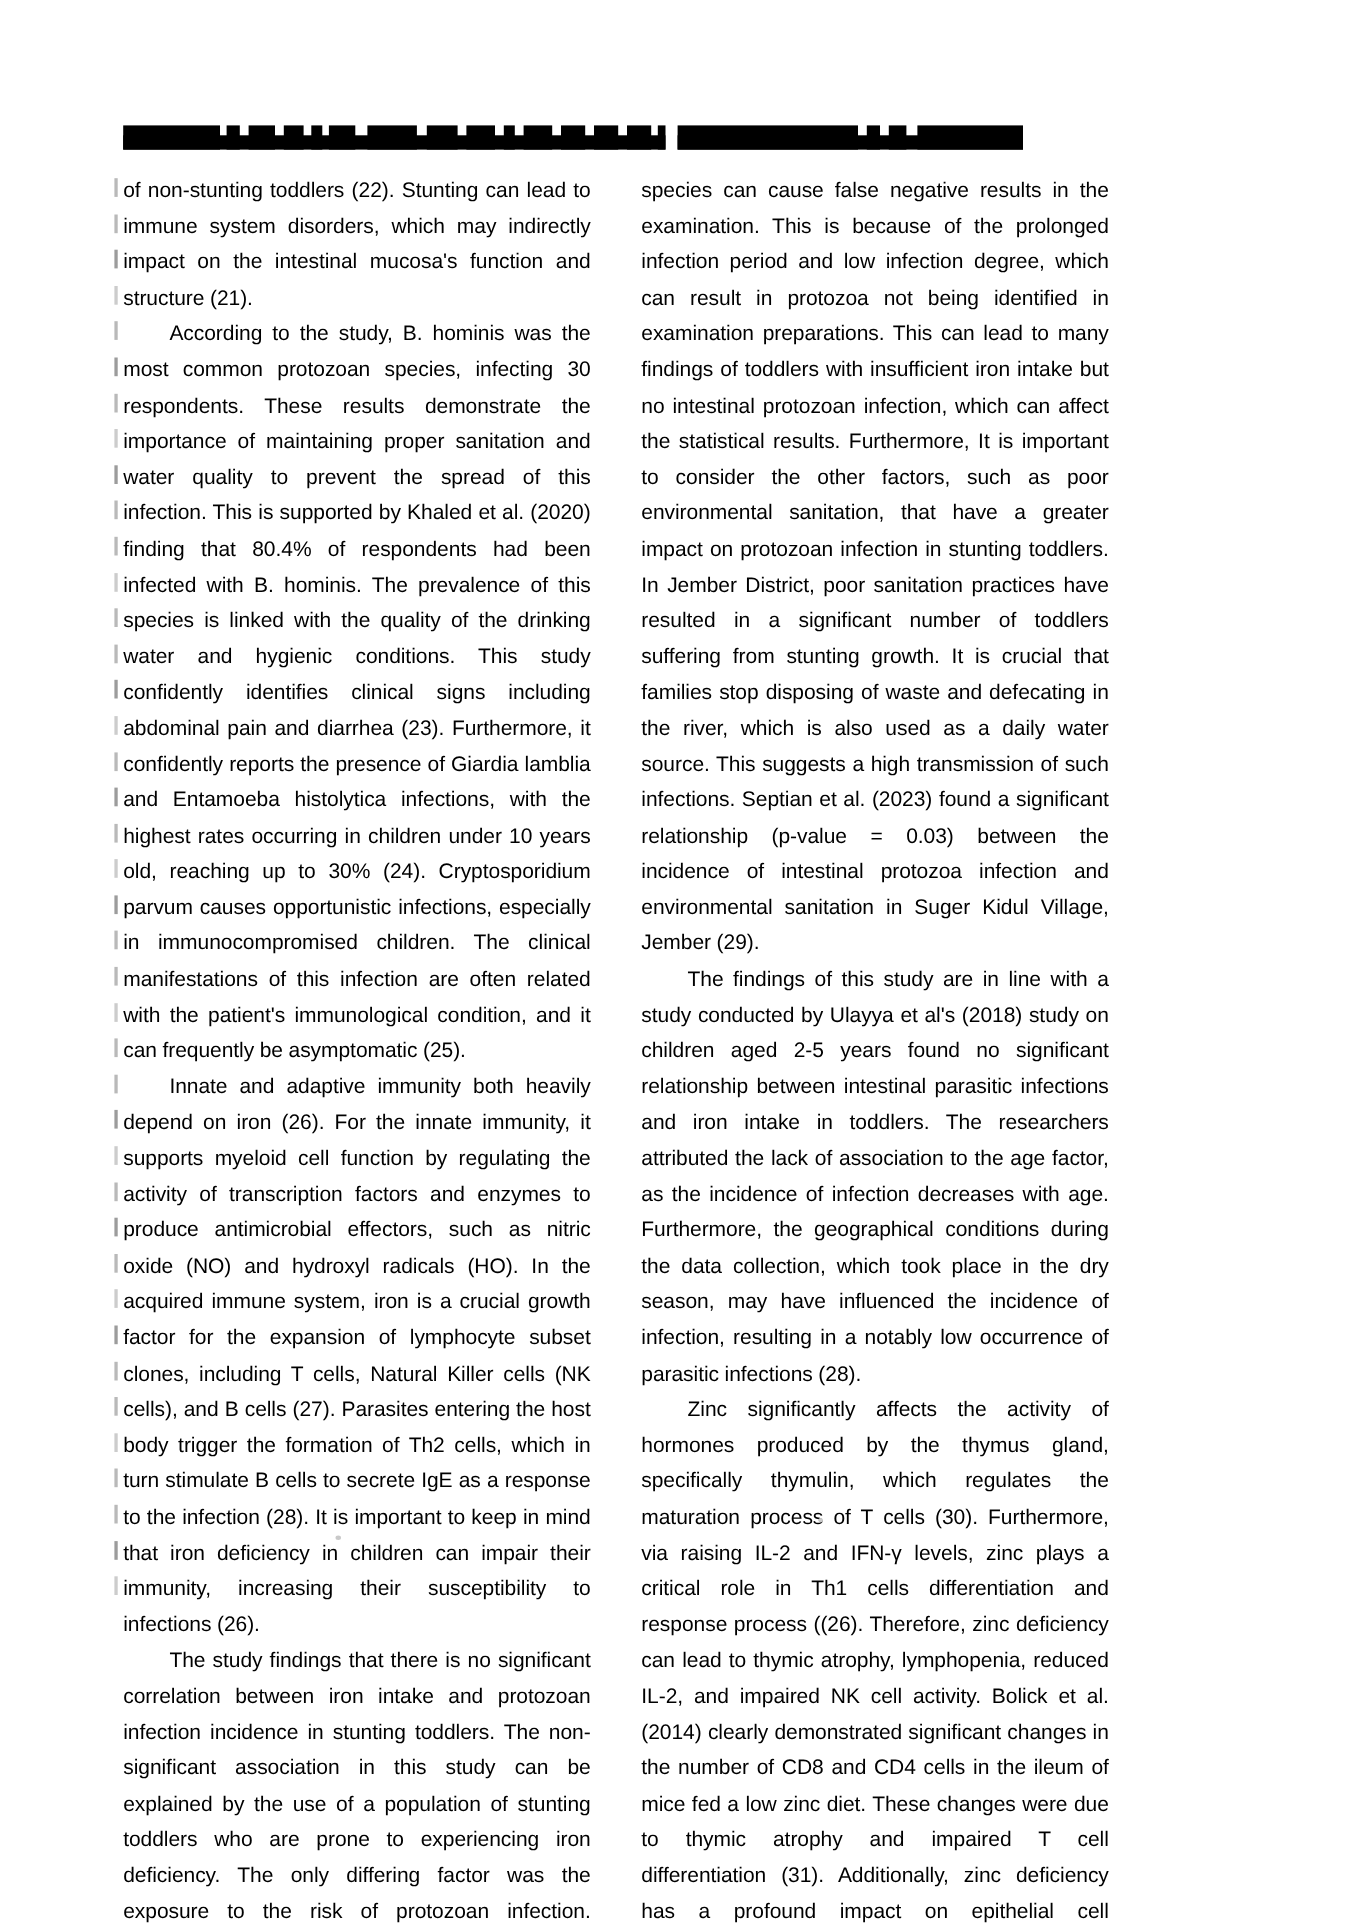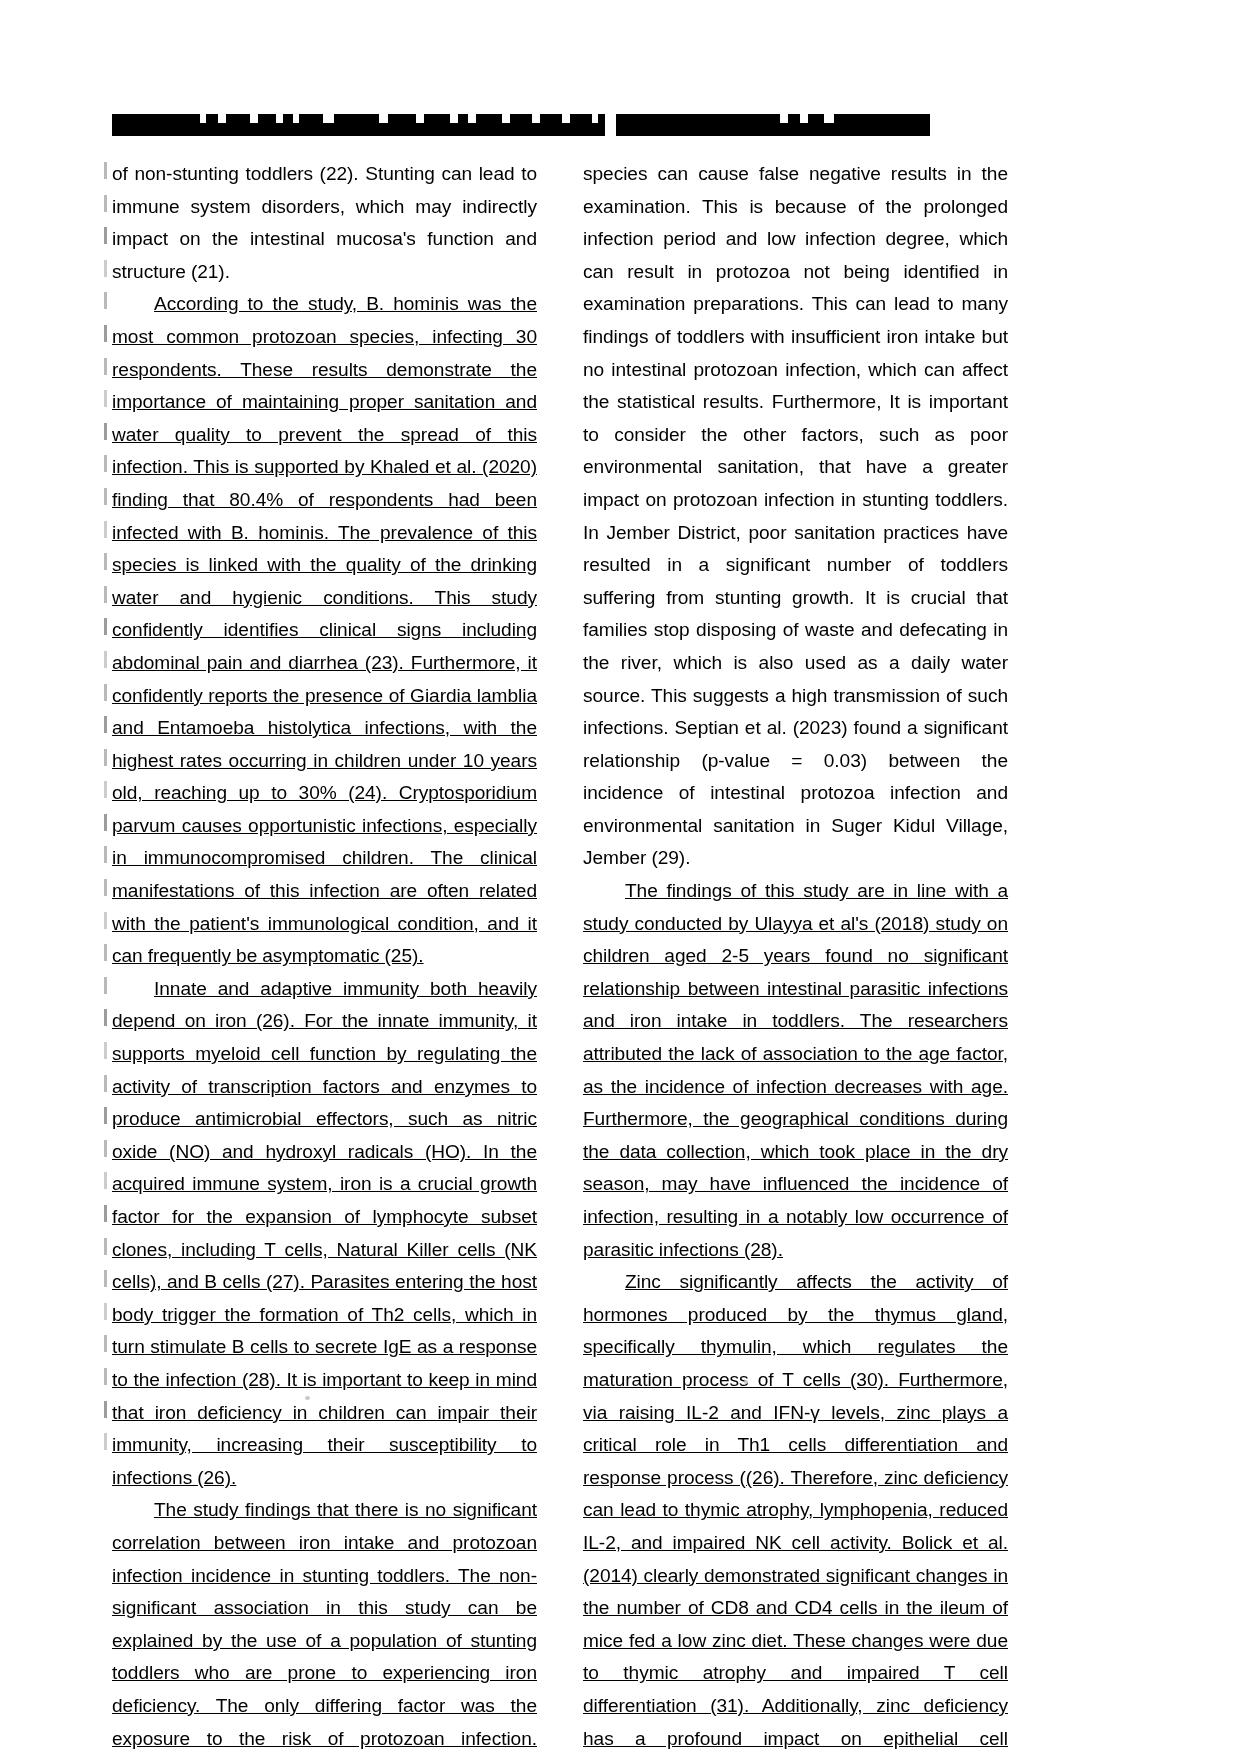--- a/index.html
+++ b/index.html
@@ -62,21 +62,20 @@
     font-size: 19.1px;
     line-height: 32.6px;
     text-align: justify;
     text-justify: inter-word;
     letter-spacing: -0.05px;
     word-spacing: -0.2px;
     hyphens: none;
   }
   .col p.indent {
     text-indent: 42px;
-    text-decoration: underline;
   }
 
   
   .margin-ticks {
     position: absolute;
     left: 104px;
     top: 162px;
     width: 6px;
     height: 1228px;
     pointer-events: none;

